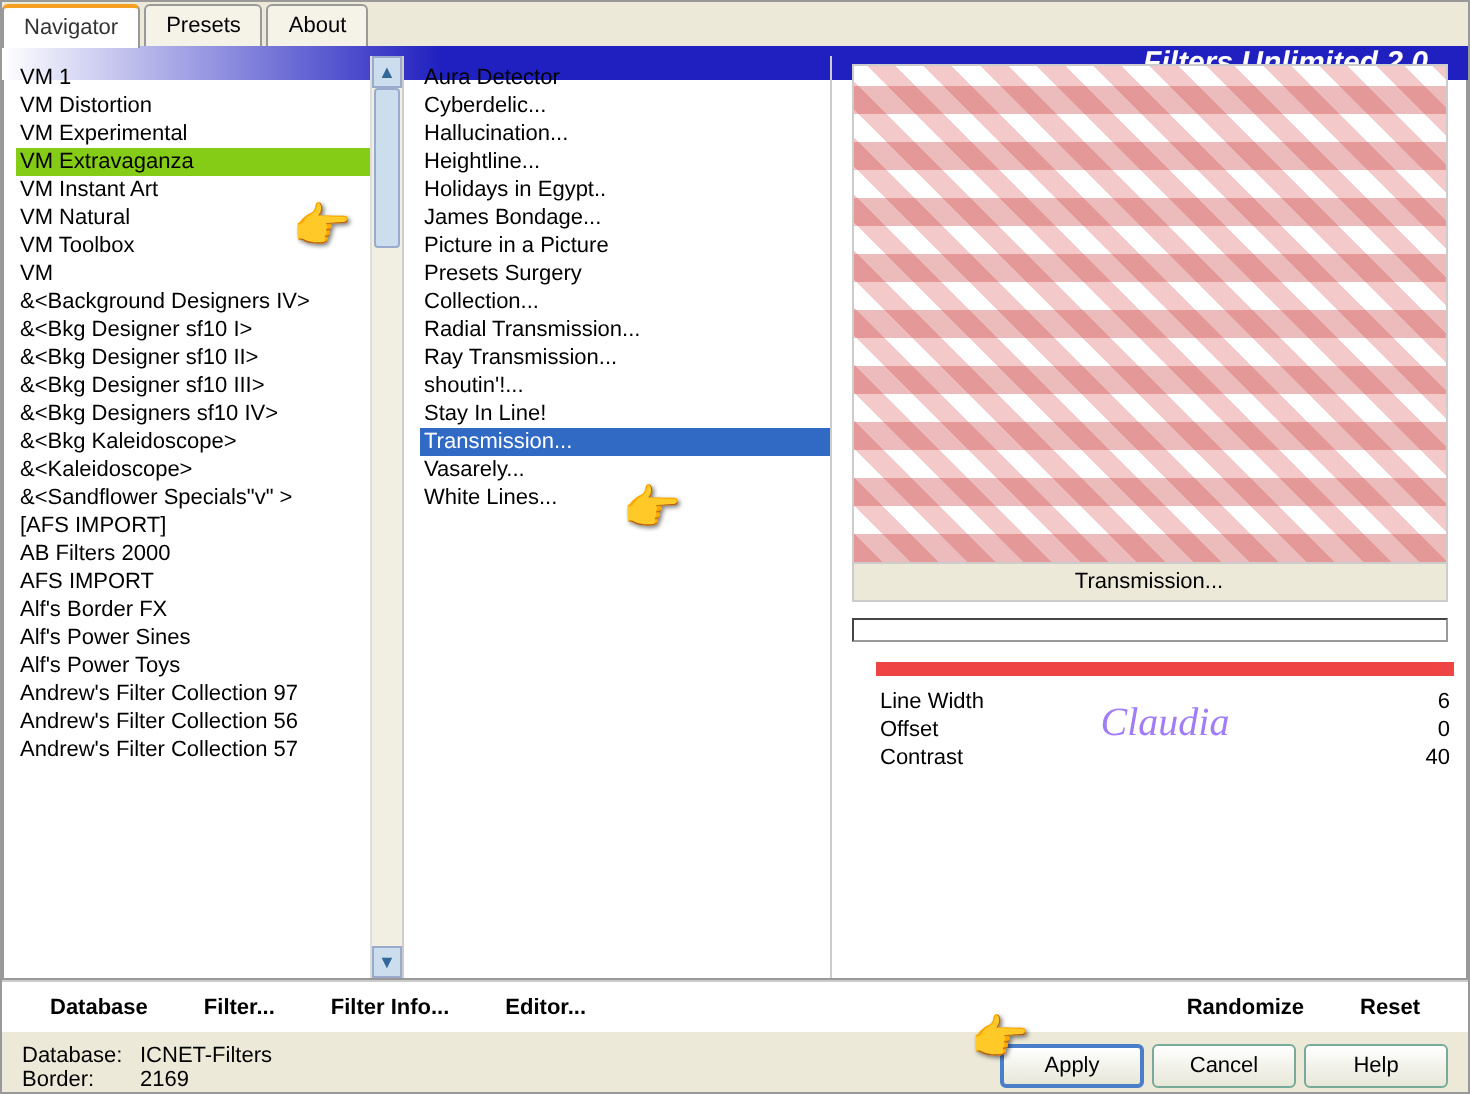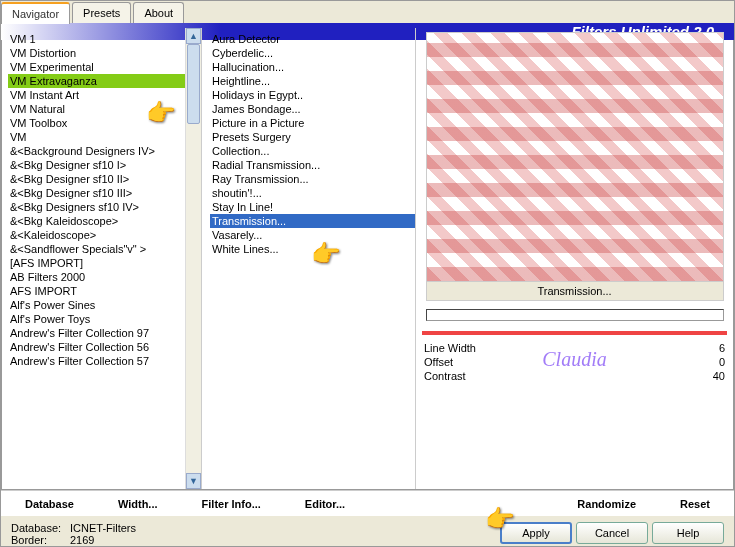--- a/index.html
+++ b/index.html
@@ -24,24 +24,24 @@
 .filter-item { padding: 1px 2px; cursor: pointer; white-space: nowrap; }
 .filter-item.selected { background: #316ac5; color: #fff; }
 .right-col { flex: 1; padding: 4px 6px; display: flex; flex-direction: column; }
 .preview { width: 298px; height: 250px; border: 1px solid #ccc; margin: 0 auto;
   background:
    repeating-linear-gradient(0deg, rgba(200,60,60,0.35) 0 14px, transparent 14px 28px),
    repeating-linear-gradient(45deg, #f3c9c9 0 10px, #fff 10px 20px);
 }
 .preview-label { text-align: center; padding: 3px 0; background: #ece9d8; border: 1px solid #ccc; border-top: none; width: 298px; margin: 0 auto 8px; }
 .progress { height: 12px; border: 1px inset #999; background: #fff; width: 298px; margin: 0 auto 10px; }
-.params { border-top: 4px solid #ef4444; padding-top: 6px; position: relative; }
+.params { border-top: 7px solid #ef4444; padding-top: 6px; position: relative; margin-left: 16px; }
 .param-row { display: flex; justify-content: space-between; padding: 1px 2px; }
 .watermark { position: absolute; left: 50%; top: 50%; transform: translate(-50%,-50%); font-family: Georgia, serif; font-size: 20px; color: #8b5cf6; font-style: italic; opacity: 0.8; pointer-events:none; text-shadow: 0 0 3px #fff; }
-.btn-row { display: flex; border-top: 1px solid #ccc; background: #fff; padding: 4px 10px; height: 26px; align-items: center; gap: 16px; }
+.btn-row { display: flex; border-top: 1px solid #ccc; background: #fff; padding: 4px 10px; height: 26px; align-items: center; }
 .btn-row .spacer { flex: 1; }
 .link-btn { padding: 2px 14px; font-weight: bold; cursor: pointer; }
 .footer { padding: 6px 10px; display: flex; }
 .footer-info { flex: 1; }
 .footer-info div { display: flex; gap: 4px; }
 .footer-info .lbl { width: 55px; }
 .footer-btns { display: flex; gap: 4px; align-items: flex-start; position: relative; }
 .win-btn { min-width: 72px; height: 22px; border: 1px solid #7a9; border-radius: 3px; background: linear-gradient(#fff,#e6e6d8); cursor: pointer; }
 .win-btn.primary { border: 2px solid #4a7ec9; }
 .pointer { position: absolute; width: 34px; height: 28px; pointer-events: none; z-index: 5; }
@@ -79,20 +79,21 @@
         <div class="cat-item">&amp;&lt;Bkg Designer sf10 I&gt;</div>
         <div class="cat-item">&amp;&lt;Bkg Designer sf10 II&gt;</div>
         <div class="cat-item">&amp;&lt;Bkg Designer sf10 III&gt;</div>
         <div class="cat-item">&amp;&lt;Bkg Designers sf10 IV&gt;</div>
         <div class="cat-item">&amp;&lt;Bkg Kaleidoscope&gt;</div>
         <div class="cat-item">&amp;&lt;Kaleidoscope&gt;</div>
         <div class="cat-item">&amp;&lt;Sandflower Specials"v" &gt;</div>
         <div class="cat-item">[AFS IMPORT]</div>
         <div class="cat-item">AB Filters 2000</div>
         <div class="cat-item">AFS IMPORT</div>
+        <div class="cat-item">Alf's Border FX</div>
         <div class="cat-item">Alf's Power Sines</div>
         <div class="cat-item">Alf's Power Toys</div>
         <div class="cat-item">Andrew's Filter Collection 97</div>
         <div class="cat-item">Andrew's Filter Collection 56</div>
         <div class="cat-item">Andrew's Filter Collection 57</div>
       </div>
     <div class="scrollbar-v">
       <div class="scroll-btn">▲</div>
       <div class="scroll-thumb"></div>
       <div class="scroll-btn bottom">▼</div>
@@ -137,21 +138,21 @@
             <span>40</span>
           </div>
         </div>
       <div class="watermark">Claudia</div>
     </div>
   </div>
 </div>
 
 <div class="btn-row">
   <span class="link-btn">Database</span>
-  <span class="link-btn">Width...</span>
+  <span class="link-btn">Filter...</span>
   <span class="link-btn">Filter Info...</span>
   <span class="link-btn">Editor...</span>
   <span class="spacer"></span>
   <span class="link-btn">Randomize</span>
   <span class="link-btn">Reset</span>
 </div>
 
 <div class="footer">
   <div class="footer-info">
     <div>

